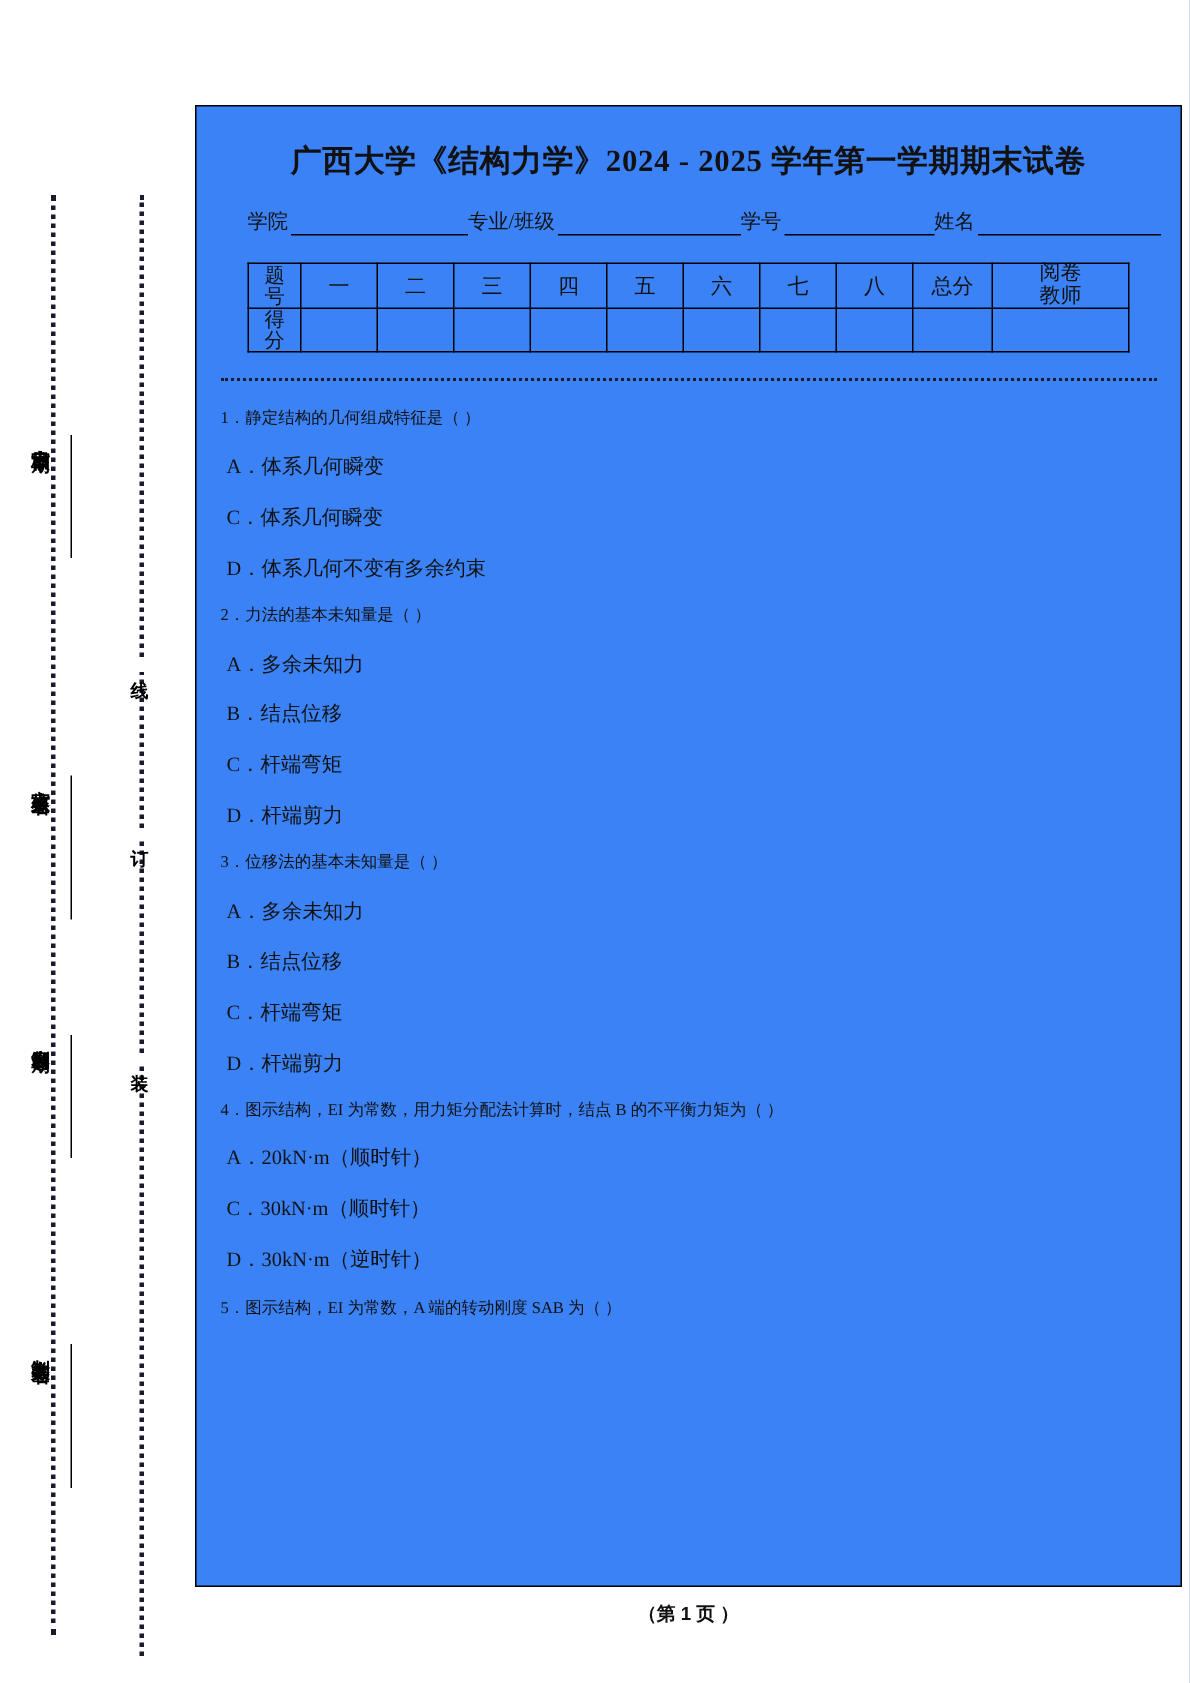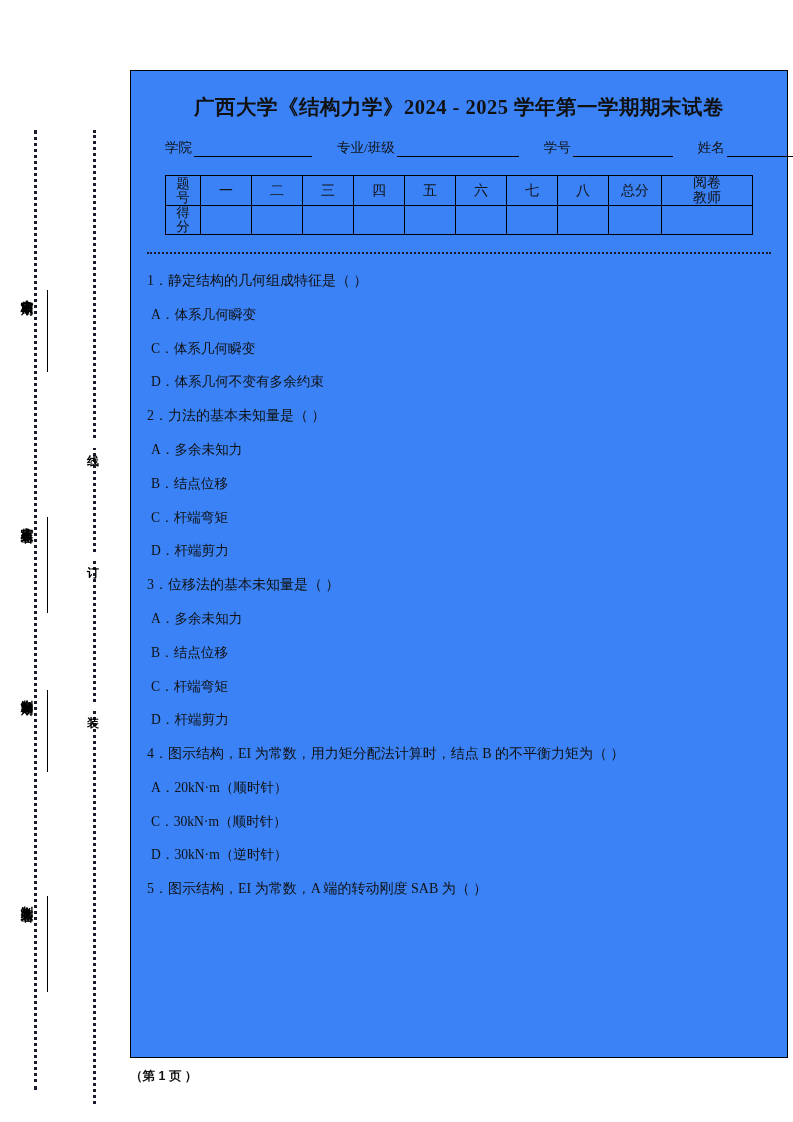--- a/index.html
+++ b/index.html
@@ -94,21 +94,20 @@
     white-space: nowrap;
   }
 
   
   .info-line {
     display: flex;
     align-items: flex-start;
     margin: 18px 4px 0 18px;
     font-size: 13.5px;
     font-family: "Liberation Serif", "DejaVu Serif", serif;
-    gap: 25px;
   }
   .info-field {
     display: flex;
     align-items: flex-end;
     white-space: nowrap;
   }
   .info-field .lab { padding-right: 2px; }
   .info-blank {
     border-bottom: 1.3px solid #000;
     height: 15px;
@@ -162,36 +161,37 @@
   .section-head {
     font-weight: bold;
     font-size: 13.6px;
     line-height: 1.65;
     margin: 0 0 7px 0;
     text-align: justify;
   }
   .q-stem {
     margin: 0 0 6px 0;
     padding: 5px 0;
-    font-size: 14px;
+    font-size: 11px;
     line-height: 1.3;
   }
   .q-opt {
     margin: 0 0 6px 0;
     padding: 5px 0 5px 4px;
     font-size: 13.6px;
     line-height: 1.3;
   }
 
   
   .footer {
     position: absolute;
     left: 130px;
     top: 1068px;
     width: 658px;
+    text-align: center;
     font-family: "Liberation Sans", "DejaVu Sans", sans-serif;
     font-weight: bold;
     font-size: 12.5px;
   }
 </style>
 </head>
 <body>
 
 <div class="margin-labels">
   <div class="vdots outer"></div>

